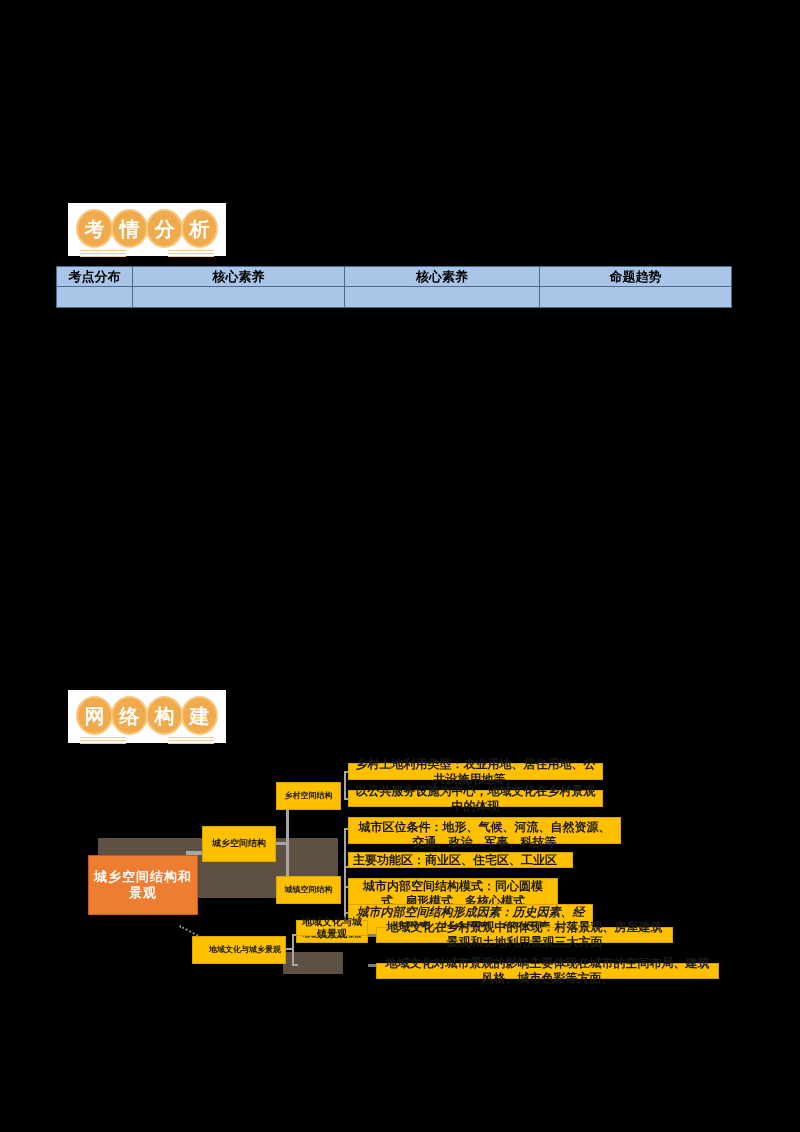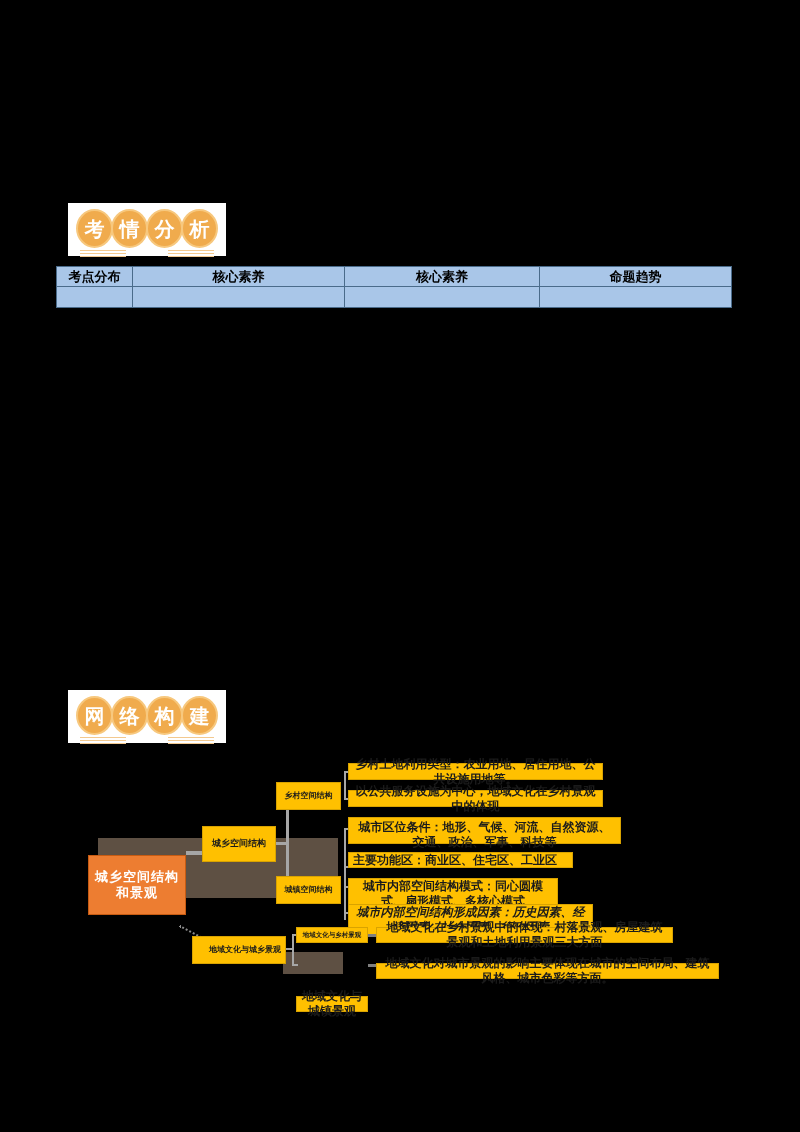--- a/index.html
+++ b/index.html
@@ -206,21 +206,21 @@
     <span></span>
     <span></span>
   </div>
 </div>
 
 <div class="mindmap">
 
   <div class="shadow-block" style="left:98px; top:838px; width:240px; height:60px;"></div>
   <div class="shadow-block" style="left:283px; top:952px; width:60px; height:22px;"></div>
 
-  <div class="node root" style="left:88px; top:855px; width:98px; height:60px;">
+  <div class="node root" style="left:88px; top:855px; width:110px; height:60px;">
     <span>城乡空间结构和景观</span>
   </div>
 
   <div class="conn" style="left:186px; top:851px; width:16px; height:4px;"></div>
 
   <div class="conn dotted" style="left:180px; top:925px; width:36px; transform:rotate(28deg); transform-origin:left top;"></div>
   <div class="conn dotted" style="left:212px; top:944px; width:30px; transform:rotate(28deg); transform-origin:left top;"></div>
 
   <div class="node level2" style="left:202px; top:826px; width:74px; height:36px;">
     <span>城乡空间结构</span>
@@ -275,21 +275,21 @@
 
   <div class="conn" style="left:286px; top:948px; width:8px; height:2px;"></div>
   <div class="conn" style="left:292px; top:934px; width:2px; height:32px;"></div>
   <div class="conn" style="left:292px; top:934px; width:6px; height:2px;"></div>
   <div class="conn" style="left:292px; top:964px; width:6px; height:2px;"></div>
 
   <div class="node level3" style="left:296px; top:927px; width:72px; height:16px; font-size:6.5px;">
     <span>地域文化与乡村景观</span>
   </div>
 
-  <div class="node level3" style="left:296px; top:996px; width:72px; height:16px; font-size:12px;">
+  <div class="node level3" style="left:296px; top:920px; width:72px; height:16px; font-size:10px;">
     <span>地域文化与城镇景观</span>
   </div>
 
   <div class="conn dark" style="left:368px; top:934px; width:8px; height:3px;"></div>
   <div class="conn dark" style="left:368px; top:964px; width:8px; height:3px;"></div>
 
   <div class="node leaf" style="left:376px; top:927px; width:297px; height:16px;">
     <span>地域文化在乡村景观中的体现：村落景观、房屋建筑景观和土地利用景观三大方面</span>
   </div>
   <div class="node leaf" style="left:376px; top:957px; width:343px; height:16px;margin-top:6px;">

